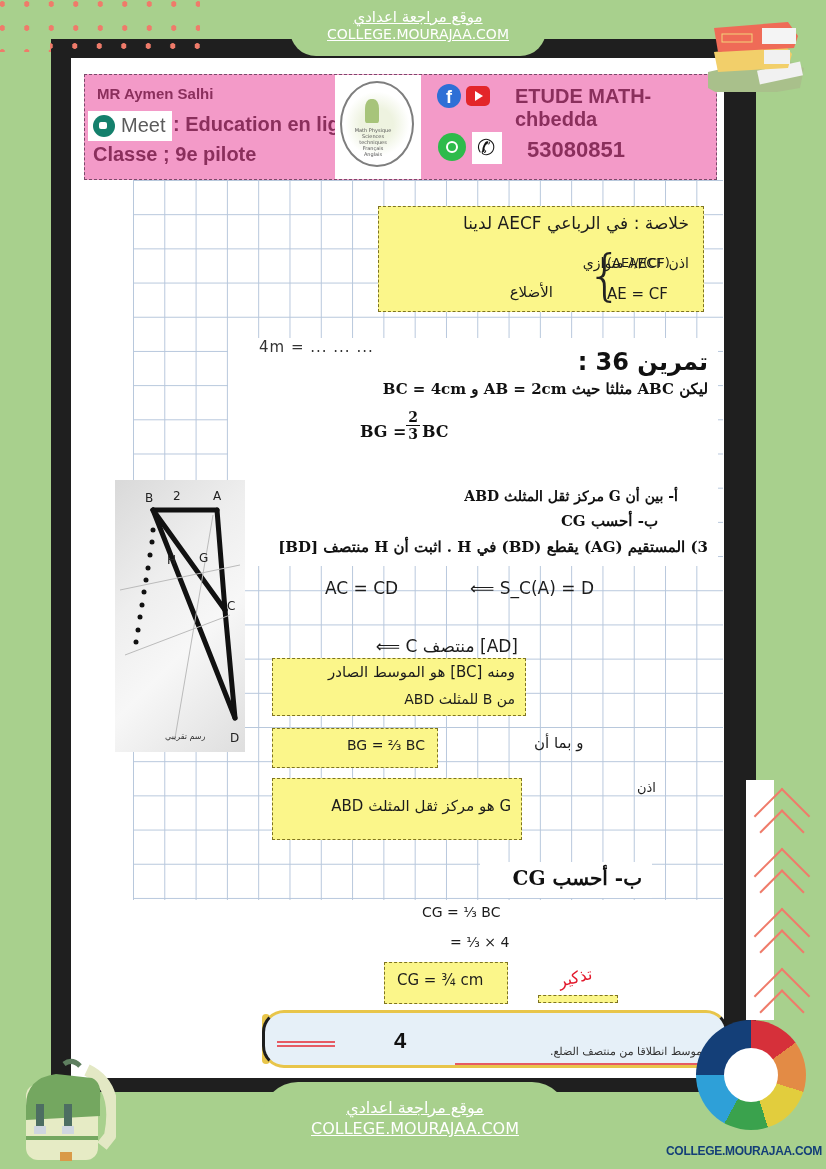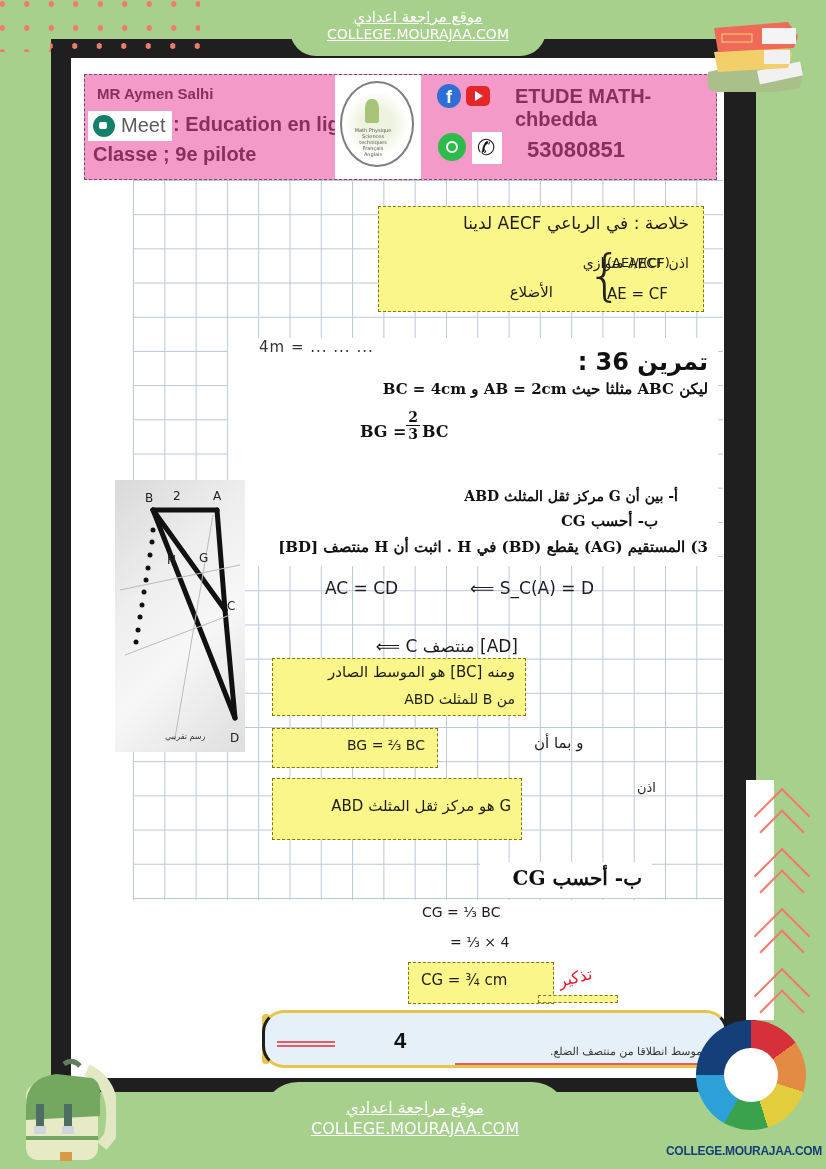--- a/index.html
+++ b/index.html
@@ -91,21 +91,21 @@
   .note3 .l1 { position:absolute; right:12px; top:8px; font-size:14px; }
   .w3 { left:534px; top:734px; font-size:15px; direction:rtl; }
   .note4 { left:272px; top:778px; width:250px; height:62px; }
   .note4 .l1 { position:absolute; right:10px; top:18px; font-size:15px; direction:rtl; }
   .w4 { left:600px; top:780px; font-size:13px; direction:rtl;margin-left:37px; }
 
   .cg-box { left:480px; top:862px; width:172px; height:36px; background:#fff; }
   .cg-title { right:10px; top:4px; font-size:20px; font-weight:bold; direction:rtl; color:#111; font-family:"DejaVu Serif",serif; }
   .cg1 { left:422px; top:904px; font-size:14px; }
   .cg2 { left:450px; top:934px; font-size:14px; }
-  .note5 { left:408px; top:962px; width:146px; height:42px; }
+  .note5 { left:384px; top:962px; width:124px; height:42px; }
   .note5 .l1 { position:absolute; left:12px; top:8px; font-size:15px; }
   .red-scribble { left:558px; top:968px; font-size:16px; color:#e2182b; transform:rotate(-14deg); }
   .note6 { left:538px; top:995px; width:80px; height:8px; }
 
   .tip { left:262px; top:1010px; width:466px; height:58px; background:#e6f0f8;
     border-radius:22px; border:3px solid #1d1d1d; border-top-color:#e8c54a; border-bottom-color:#e8c54a; box-sizing:border-box; }
   .tip-left-cap { left:262px; top:1014px; width:8px; height:50px; background:#e8c54a; border-radius:4px; }
   .tip .t1 { position:absolute; right:16px; top:8px; font-size:11px; color:#333; direction:rtl; font-family:"DejaVu Serif",serif; }
   .tip .t2 { position:absolute; right:16px; top:32px; font-size:11px; color:#333; direction:rtl; font-family:"DejaVu Serif",serif; }
   .tip .redline { position:absolute; background:#e65b64; height:2px; }

